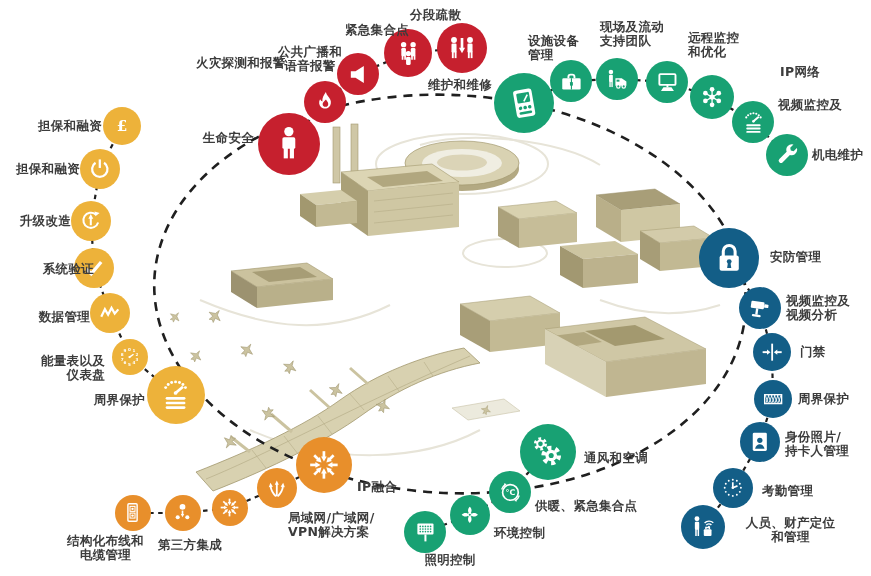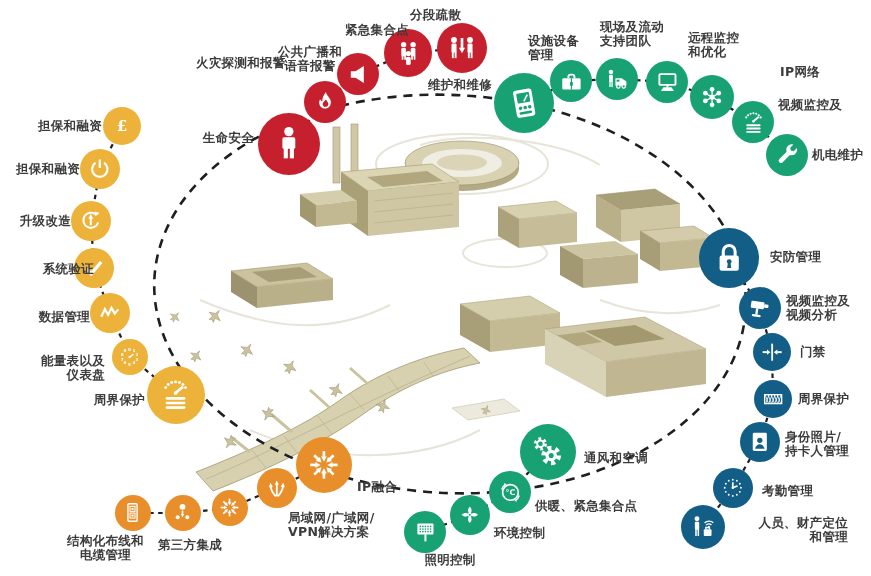--- a/index.html
+++ b/index.html
@@ -363,21 +363,21 @@
         <circle cx="6.8" cy="4.9" r="2.1" fill="#fff"></circle>
         <rect x="5" y="7.4" width="3.7" height="6.8" rx="0.9" fill="#fff"></rect>
         <rect x="5.3" y="13.6" width="1.3" height="6" fill="#fff"></rect>
         <rect x="7.3" y="13.6" width="1.3" height="6" fill="#fff"></rect>
         <rect x="12.6" y="13.8" width="6.6" height="5.8" rx="0.9" fill="#fff"></rect>
         <path d="M14.4 13.8v-1.5h3v1.5" fill="none" stroke="#fff" stroke-width="1.2"></path>
         <path d="M13.3 8.5a5.3 5.3 0 0 1 7.4-.2M14.7 10.3a2.9 2.9 0 0 1 4.4-.1" fill="none" stroke="#fff" stroke-width="1.2"></path>
         <circle cx="17" cy="11.7" r="0.8" fill="#fff"></circle>
       </svg>
     </div>
-  <div class="lbl" style="left:733px;top:516px;width:115px;text-align:right">人员、财产定位
+  <div class="lbl" style="left:733px;top:516px;width:115px;text-align:center">人员、财产定位
 和管理</div>
 
   <div class="icon c-green" style="left:520px;top:424px;width:56px;height:56px">
       <svg viewBox="0 0 24 24" xmlns="http://www.w3.org/2000/svg">
         <circle cx="14.2" cy="14.4" r="5.1" fill="none" stroke="#fff" stroke-width="3" stroke-dasharray="2.67 2.67"></circle>
         <circle cx="14.2" cy="14.4" r="3.9" fill="#fff"></circle>
         <circle cx="14.2" cy="14.4" r="1.7" fill="currentColor"></circle>
         <circle cx="7" cy="6.6" r="3.3" fill="none" stroke="#fff" stroke-width="2.2" stroke-dasharray="1.73 1.73"></circle>
         <circle cx="7" cy="6.6" r="2.2" fill="none" stroke="#fff" stroke-width="1.3"></circle>
       </svg>

